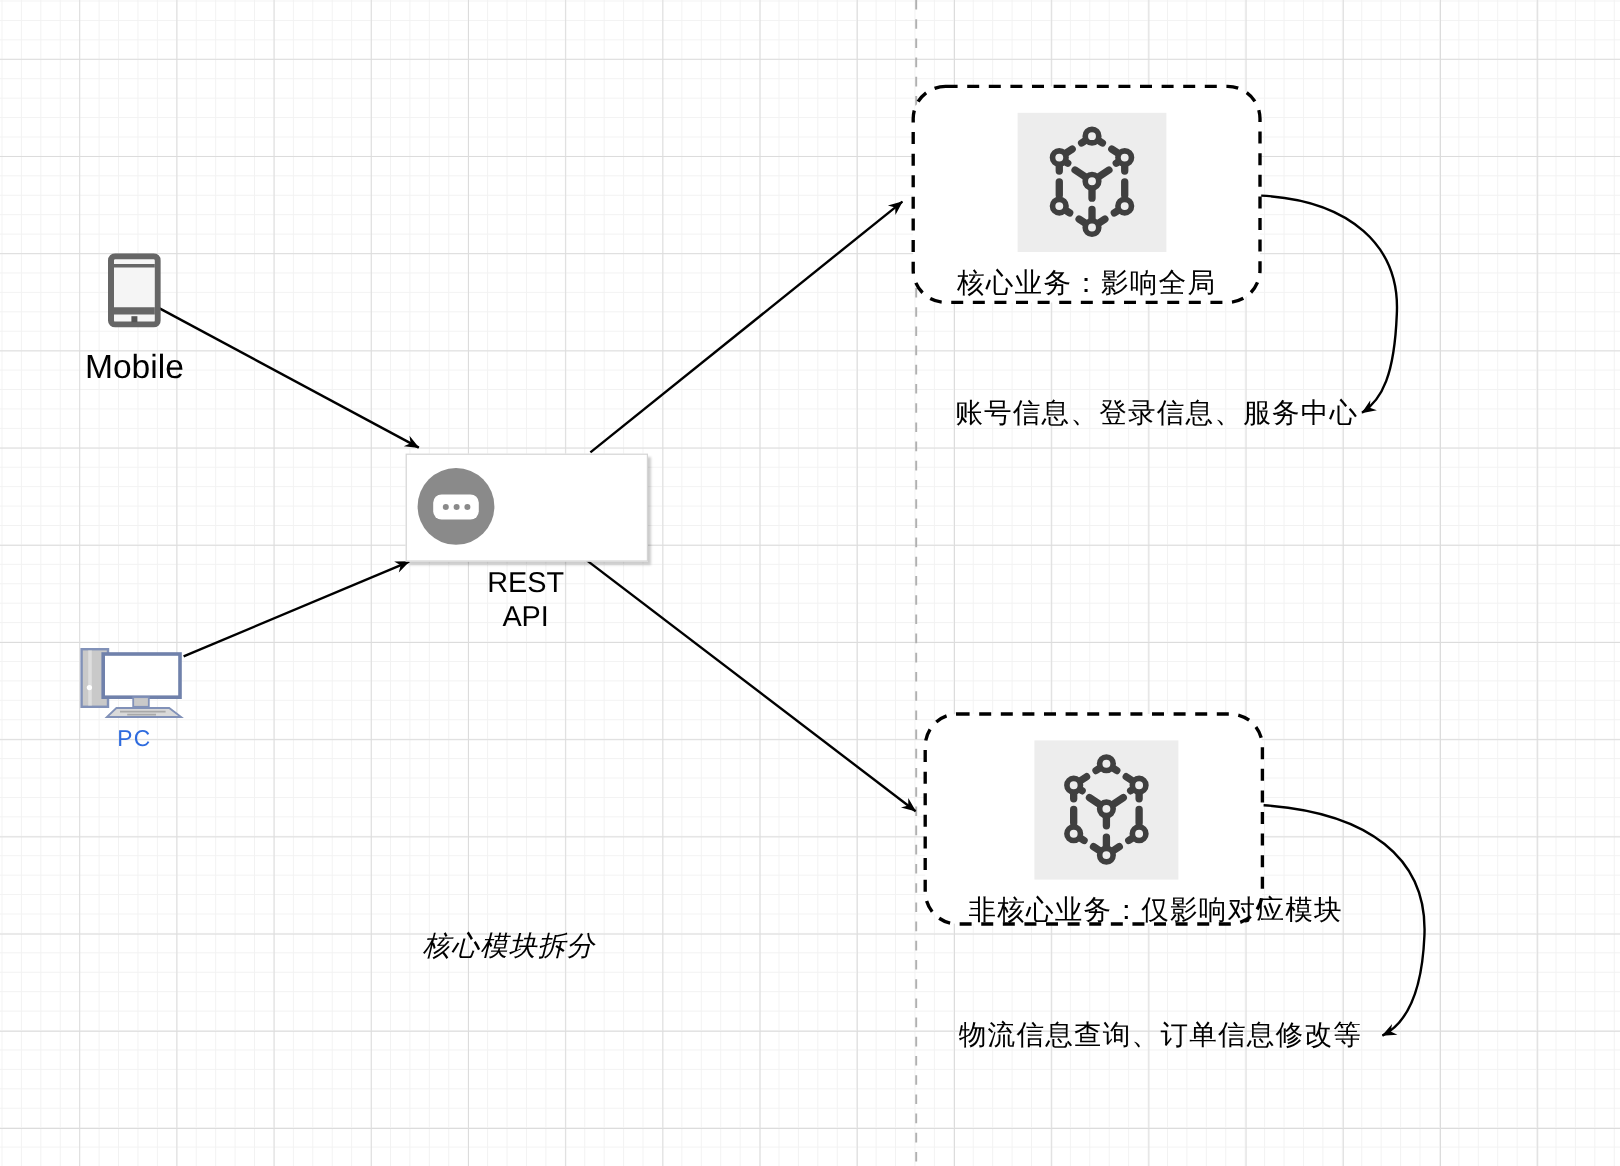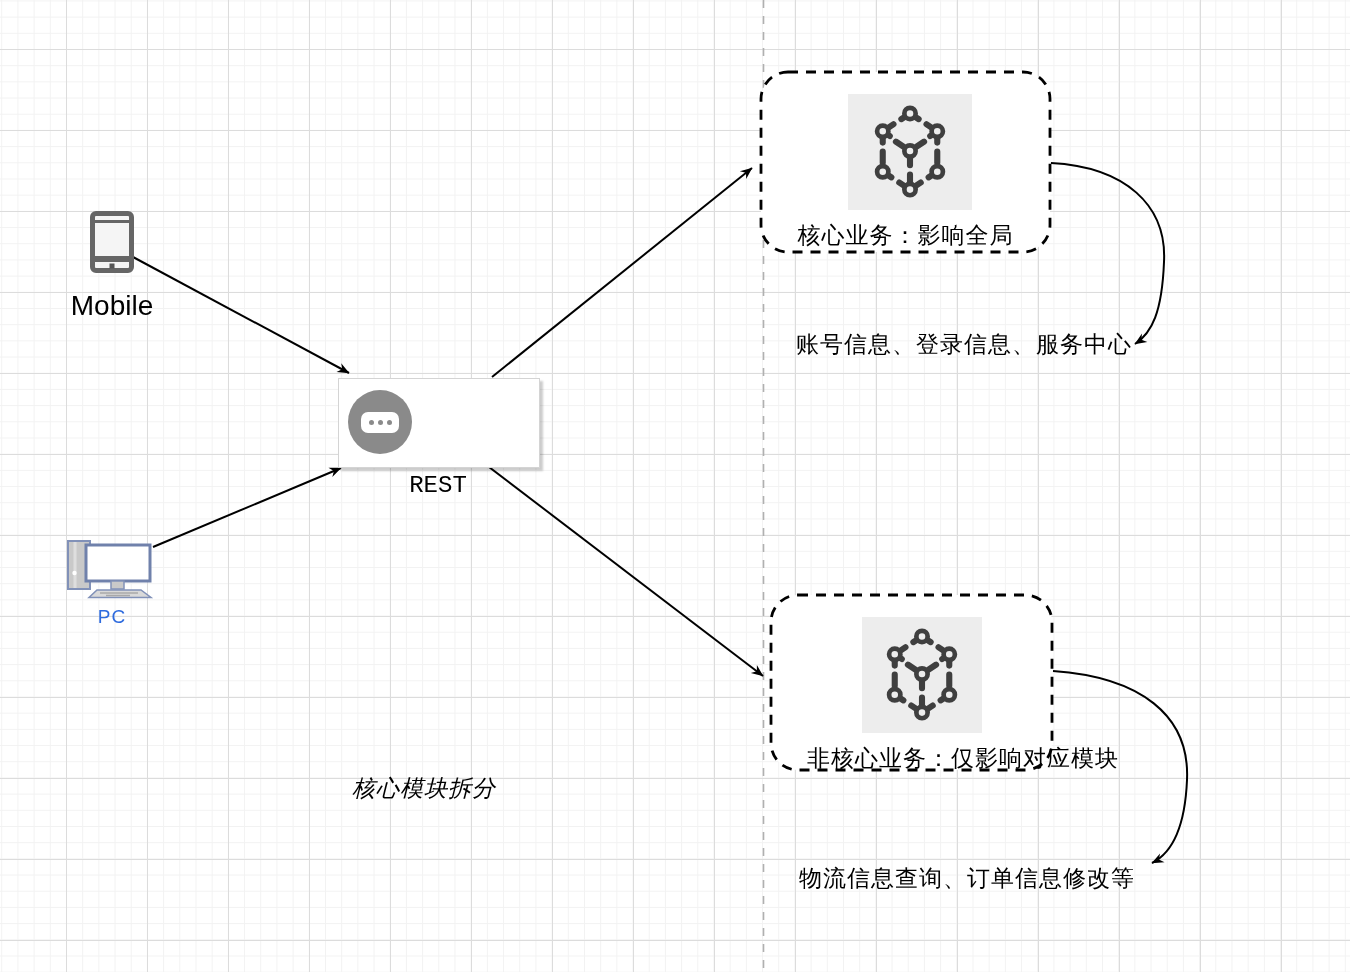--- a/index.html
+++ b/index.html
@@ -37,21 +37,21 @@
     width:38px; height:21px; background:#ffffff; border-radius:7px;
     display:flex; align-items:center; justify-content:center; gap:4px;
   }
   .gw-dot { width:5px; height:5px; background:#8a8a8a; border-radius:50%; }
   .gw-label {
     position:absolute; left:76px; right:0; top:0; bottom:0;
     display:flex; align-items:center; justify-content:center;
   }
   .restapi {
     position:absolute; left:337px; top:472px; width:202px;
-    text-align:center; font-size:24px; line-height:28.5px;font-family:Liberation Mono, monospace;
+    text-align:center; font-size:24px; line-height:28.5px;
   }
 
   
   .cube-tile {
     position:absolute; background:#ededed;
     display:flex; align-items:center; justify-content:center;
   }
   .box-label { position:absolute; text-align:center; white-space:nowrap; }
 
   .mobile-label { position:absolute; left:62px; top:290px; width:100px; text-align:center; }
@@ -113,20 +113,21 @@
     <div class="gw-circle">
       <div class="gw-pill">
         <div class="gw-dot"></div>
           <div class="gw-dot"></div>
           <div class="gw-dot"></div>
       </div>
     </div>
   </div>
   <div class="restapi">
     <div>REST</div>
+    <div>API</div>
   </div>
 
   <div class="cube-tile" style="left:848px; top:94px; width:124px; height:116px;">
     <svg width="94" height="98" viewBox="0 0 100 104">
       <g stroke="#3f3f3f" stroke-width="6.5" stroke-linecap="round" fill="none">
         <line x1="50" y1="11" x2="21" y2="30" stroke-dasharray="11 10"></line>
         <line x1="50" y1="11" x2="79" y2="30" stroke-dasharray="11 10"></line>
         <line x1="21" y1="30" x2="21" y2="73" stroke-dasharray="12 9.5"></line>
         <line x1="79" y1="30" x2="79" y2="73" stroke-dasharray="12 9.5"></line>
         <line x1="21" y1="73" x2="50" y2="92" stroke-dasharray="11 10"></line>
@@ -172,16 +173,16 @@
         <circle cx="50" cy="51" r="6"></circle>
           <circle cx="21" cy="73" r="6"></circle>
           <circle cx="79" cy="73" r="6"></circle>
         <circle cx="50" cy="92" r="6"></circle>
       </g>
     </svg>
   </div>
   <div class="box-label cjk" style="left:771px; top:743px; width:281px;margin-left:36px;">非核心业务：仅影响对应模块</div>
 
   <div class="abs cjk lbl" style="left:796px; top:329px;">账号信息、登录信息、服务中心</div>
-  <div class="abs cjk lbl" style="left:799px; top:847px;margin-top:16px;">物流信息查询、订单信息修改等</div>
+  <div class="abs cjk lbl" style="left:799px; top:847px;">物流信息查询、订单信息修改等</div>
   <div class="abs cjk lbl" style="left:352px; top:773px;font-style:italic;">核心模块拆分</div>
 
 </div>
 
 </body></html>

